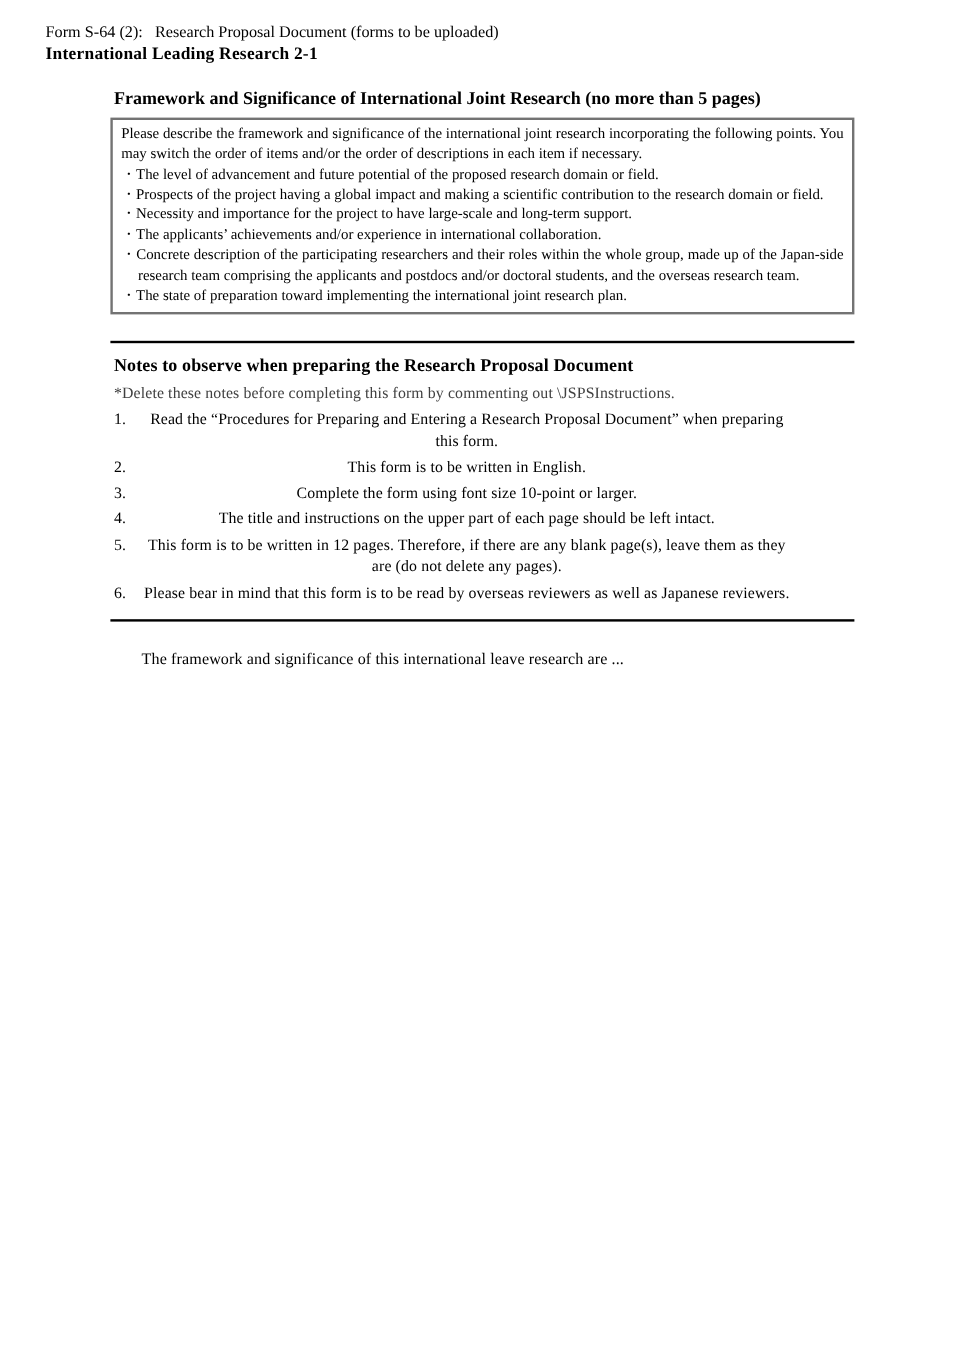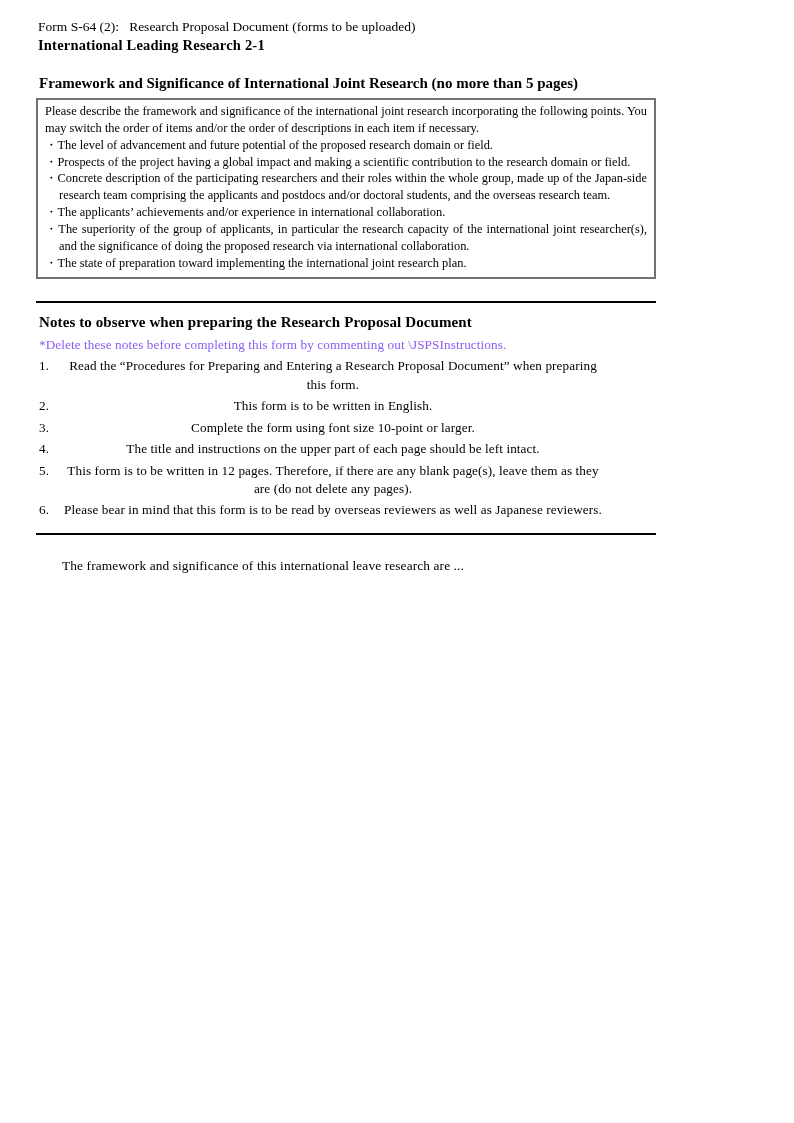--- a/index.html
+++ b/index.html
@@ -9,37 +9,37 @@
     width: 794px;
     height: 1123px;
     background: #ffffff;
     color: #000000;
     font-family: "Liberation Serif", "DejaVu Serif", serif;
     overflow: hidden;
   }
   .header { padding: 19px 36px 0 38px; }
   .header-line1 { font-size: 13.5px; white-space: pre; }
   .header-line2 { text-align: left; font-weight: bold; font-size: 14.5px; margin-top: 2px; letter-spacing: 0.2px; }
-  .content { margin-left: 36px; width: 620px; }
+  .content { margin-left: 92px; width: 620px; }
   .section-title { font-weight: bold; font-size: 15px; margin: 21px 0 6px 3px; }
   .instruction-box {
     border: 2px solid #737373;
     padding: 3px 7px 5px 7px;
     font-size: 12.4px;
     line-height: 1.36;
   }
   .box-intro { text-align: justify; }
   .box-item { text-align: justify; padding-left: 14px; text-indent: -14px; }
   .box-item .bullet { display: inline; }
   .rule { border: none; border-top: 2px solid #000000; height: 0; }
   .rule1 { margin-top: 22px; }
   .rule2 { margin-top: 13px; }
   .notes { margin: 9px 20px 0 3px; font-size: 13.2px; line-height: 1.4; letter-spacing: 0.1px; }
   .notes-title { font-weight: bold; font-size: 15px; }
-  .notes-warning { color: #8b5cf6; margin-top: 3px; }
+  .notes-warning { color: #404040; margin-top: 3px; }
   .notes-list { margin-top: 3px; }
   .note-item { display: flex; margin-top: 3px; }
   .note-num { width: 21px; flex: none; }
   .note-text { flex: 1; padding-right: 30px; text-align: center; }
   .body-paragraph { margin: 23px 0 0 26px; font-size: 13.4px; letter-spacing: 0.1px; }
 </style>
 </head>
 <body>
 
 <div class="page">
@@ -50,23 +50,23 @@
   </div>
 
   <div class="content">
 
     <div class="section-title">Framework and Significance of International Joint Research (no more than 5 pages)</div>
 
     <div class="instruction-box">
       <div class="box-intro">Please describe the framework and significance of the international joint research incorporating the following points. You may switch the order of items and/or the order of descriptions in each item if necessary.</div>
       <div class="box-item"><span class="bullet">・</span><span>The level of advancement and future potential of the proposed research domain or field.</span></div>
       <div class="box-item"><span class="bullet">・</span><span>Prospects of the project having a global impact and making a scientific contribution to the research domain or field.</span></div>
+      <div class="box-item"><span class="bullet">・</span><span>Necessity and importance for the project to have large-scale and long-term support.</span></div>
+      <div class="box-item"><span class="bullet">・</span><span>The applicants’ achievements and/or experience in international collaboration.</span></div>
       <div class="box-item"><span class="bullet">・</span><span>Concrete description of the participating researchers and their roles within the whole group, made up of the Japan-side research team comprising the applicants and postdocs and/or doctoral students, and the overseas research team.</span></div>
-      <div class="box-item"><span class="bullet">・</span><span>The applicants’ achievements and/or experience in international collaboration.</span></div>
-      <div class="box-item"><span class="bullet">・</span><span>The superiority of the group of applicants, in particular the research capacity of the international joint researcher(s), and the significance of doing the proposed research via international collaboration.</span></div>
       <div class="box-item"><span class="bullet">・</span><span>The state of preparation toward implementing the international joint research plan.</span></div>
     </div>
 
     <hr class="rule rule1">
 
     <div class="notes">
       <div class="notes-title">Notes to observe when preparing the Research Proposal Document</div>
       <div class="notes-warning">*Delete these notes before completing this form by commenting out \JSPSInstructions.</div>
       <div class="notes-list">
         <div class="note-item">

